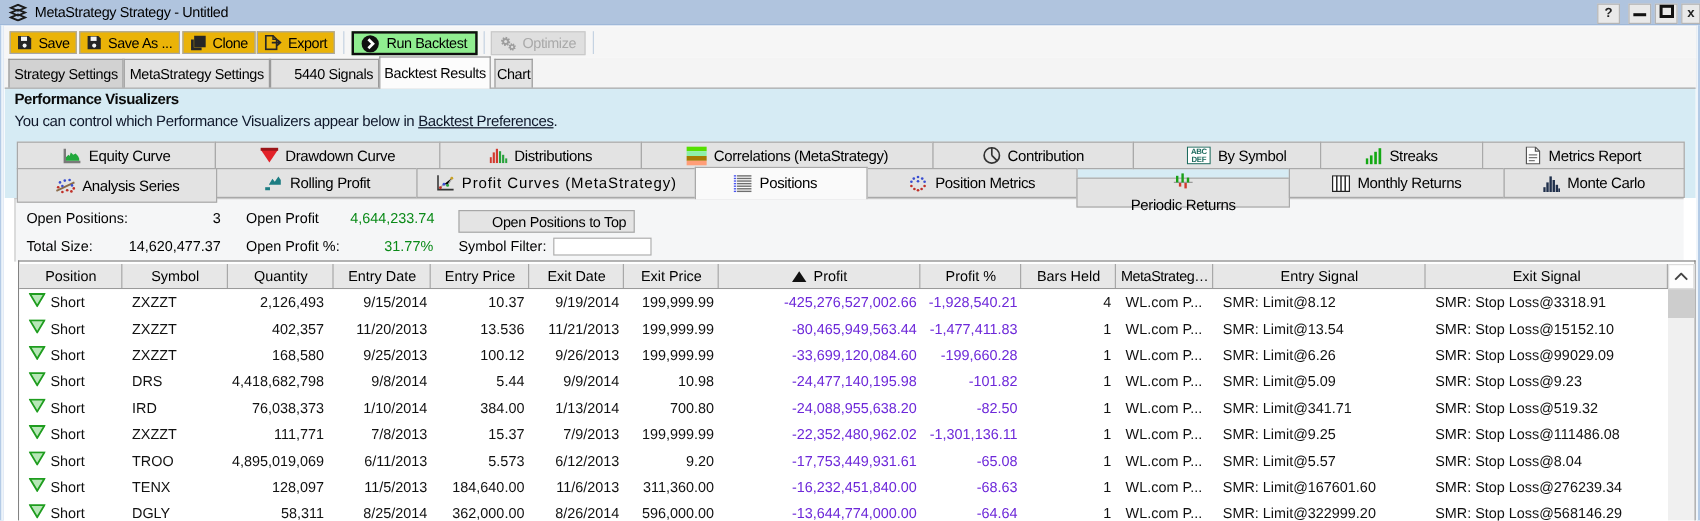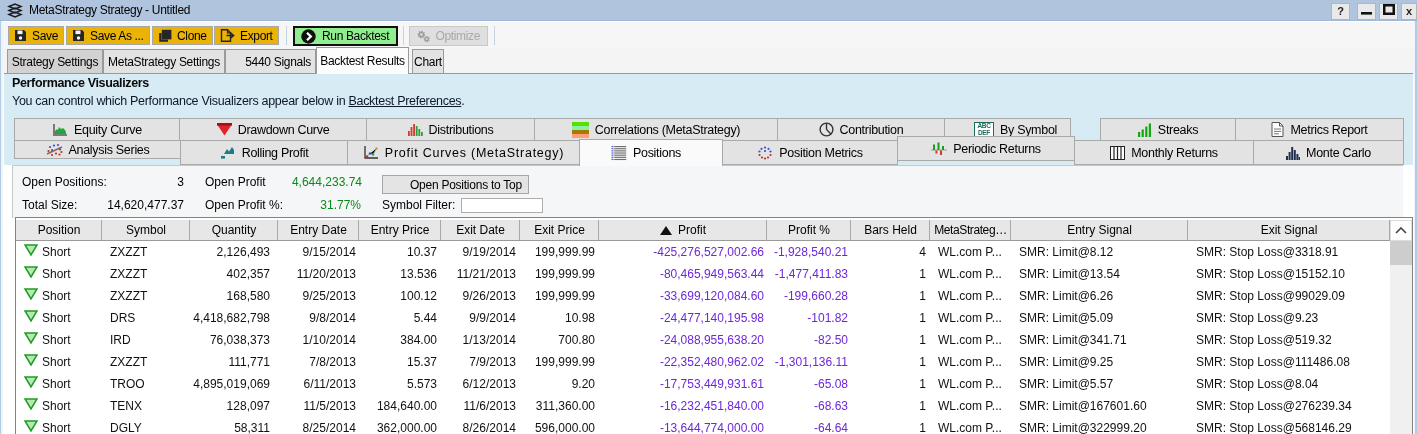--- a/index.html
+++ b/index.html
@@ -177,21 +177,21 @@
     </div>
 <div class="vtab" style="left:777px;top:118px;width:168px;height:23px;">
       <span class="vic">
         <svg width="15" height="15" viewBox="0 0 15 15">
           <circle cx="7.5" cy="7.5" r="6.4" fill="none" stroke="#333" stroke-width="1.4"></circle>
           <path d="M7.5 7.5 V1.2 M7.5 7.5 L12 12" stroke="#333" stroke-width="1.4" fill="none"></path>
         </svg>
       </span>
       <span class="vlabel">Contribution</span>
     </div>
-<div class="vtab" style="left:944px;top:118px;width:127px;height:23px;padding-left:16px;">
+<div class="vtab" style="left:944px;top:118px;width:157px;height:23px;padding-left:16px;">
       <span class="vic">
         <svg width="20" height="15" viewBox="0 0 20 15">
           <rect x="0.5" y="0.5" width="19" height="14" fill="#fff" stroke="#1d6b5e"></rect>
           <text x="10" y="6.4" font-size="6.5" font-weight="bold" fill="#1d6b5e" text-anchor="middle" font-family="Liberation Sans">ABC</text>
           <text x="10" y="13.2" font-size="6.5" font-weight="bold" fill="#1d6b5e" text-anchor="middle" font-family="Liberation Sans">DEF</text>
         </svg>
       </span>
       <span class="vlabel">By Symbol</span>
     </div>
 <div class="vtab" style="left:1100px;top:118px;width:136px;height:23px;">
@@ -208,21 +208,21 @@
 <div class="vtab" style="left:1235px;top:118px;width:169px;height:23px;">
       <span class="vic">
         <svg width="13" height="15" viewBox="0 0 13 15">
           <path d="M1 .5 H8.5 L12 4 V14.5 H1 Z" fill="#fdfdfd" stroke="#555" stroke-width="1"></path>
           <path d="M8.5 .5 V4 H12" fill="none" stroke="#555"></path>
           <path d="M3 7 H10 M3 9.4 H10 M3 11.8 H8" stroke="#777" stroke-width="1"></path>
         </svg>
       </span>
       <span class="vlabel">Metrics Report</span>
     </div>
-<div class="vtab" style="left:14px;top:140px;width:167px;height:19px;">
+<div class="vtab" style="left:14px;top:140px;width:167px;height:29px;">
       <span class="vic">
         <svg width="17" height="14" viewBox="0 0 17 14">
           <path d="M1 11 L16 4" stroke="#8a6b4a" stroke-width="1.6"></path>
           <g fill="#3a4ed0">
             <circle cx="4" cy="4" r="1.1"></circle>
             <circle cx="8" cy="2.5" r="1.1"></circle>
             <circle cx="12" cy="2" r="1.1"></circle>
             <circle cx="6" cy="7" r="1.1"></circle>
             <circle cx="14" cy="6.5" r="1.1"></circle>
           </g>
@@ -297,21 +297,21 @@
             <circle cx="2.5" cy="9" r="1.1"></circle>
             <circle cx="13.5" cy="9" r="1.1"></circle>
             <circle cx="5" cy="11.5" r="1.1"></circle>
             <circle cx="11" cy="11.5" r="1.1"></circle>
             <circle cx="8" cy="12.5" r="1.1"></circle>
           </g>
         </svg>
       </span>
       <span class="vlabel">Position Metrics</span>
     </div>
-<div class="vtab" style="left:897px;top:136px;width:178px;height:25px;">
+<div class="vtab" style="left:897px;top:148px;width:178px;height:25px;flex-direction:column;">
       <span class="vic">
         <svg width="16" height="14" viewBox="0 0 16 14">
           <path d="M0 8 H16" stroke="#9a9a9a" stroke-width="1"></path>
           <rect x="2" y="2.5" width="2" height="5.5" fill="#18a018"></rect>
           <rect x="6.5" y="0.5" width="2" height="7.5" fill="#18a018"></rect>
           <rect x="11" y="4" width="2" height="4" fill="#18a018"></rect>
           <rect x="4.4" y="8.5" width="2" height="3" fill="#d23a2e"></rect>
           <rect x="9" y="8.5" width="2" height="4.5" fill="#d23a2e"></rect>
         </svg>
       </span>

